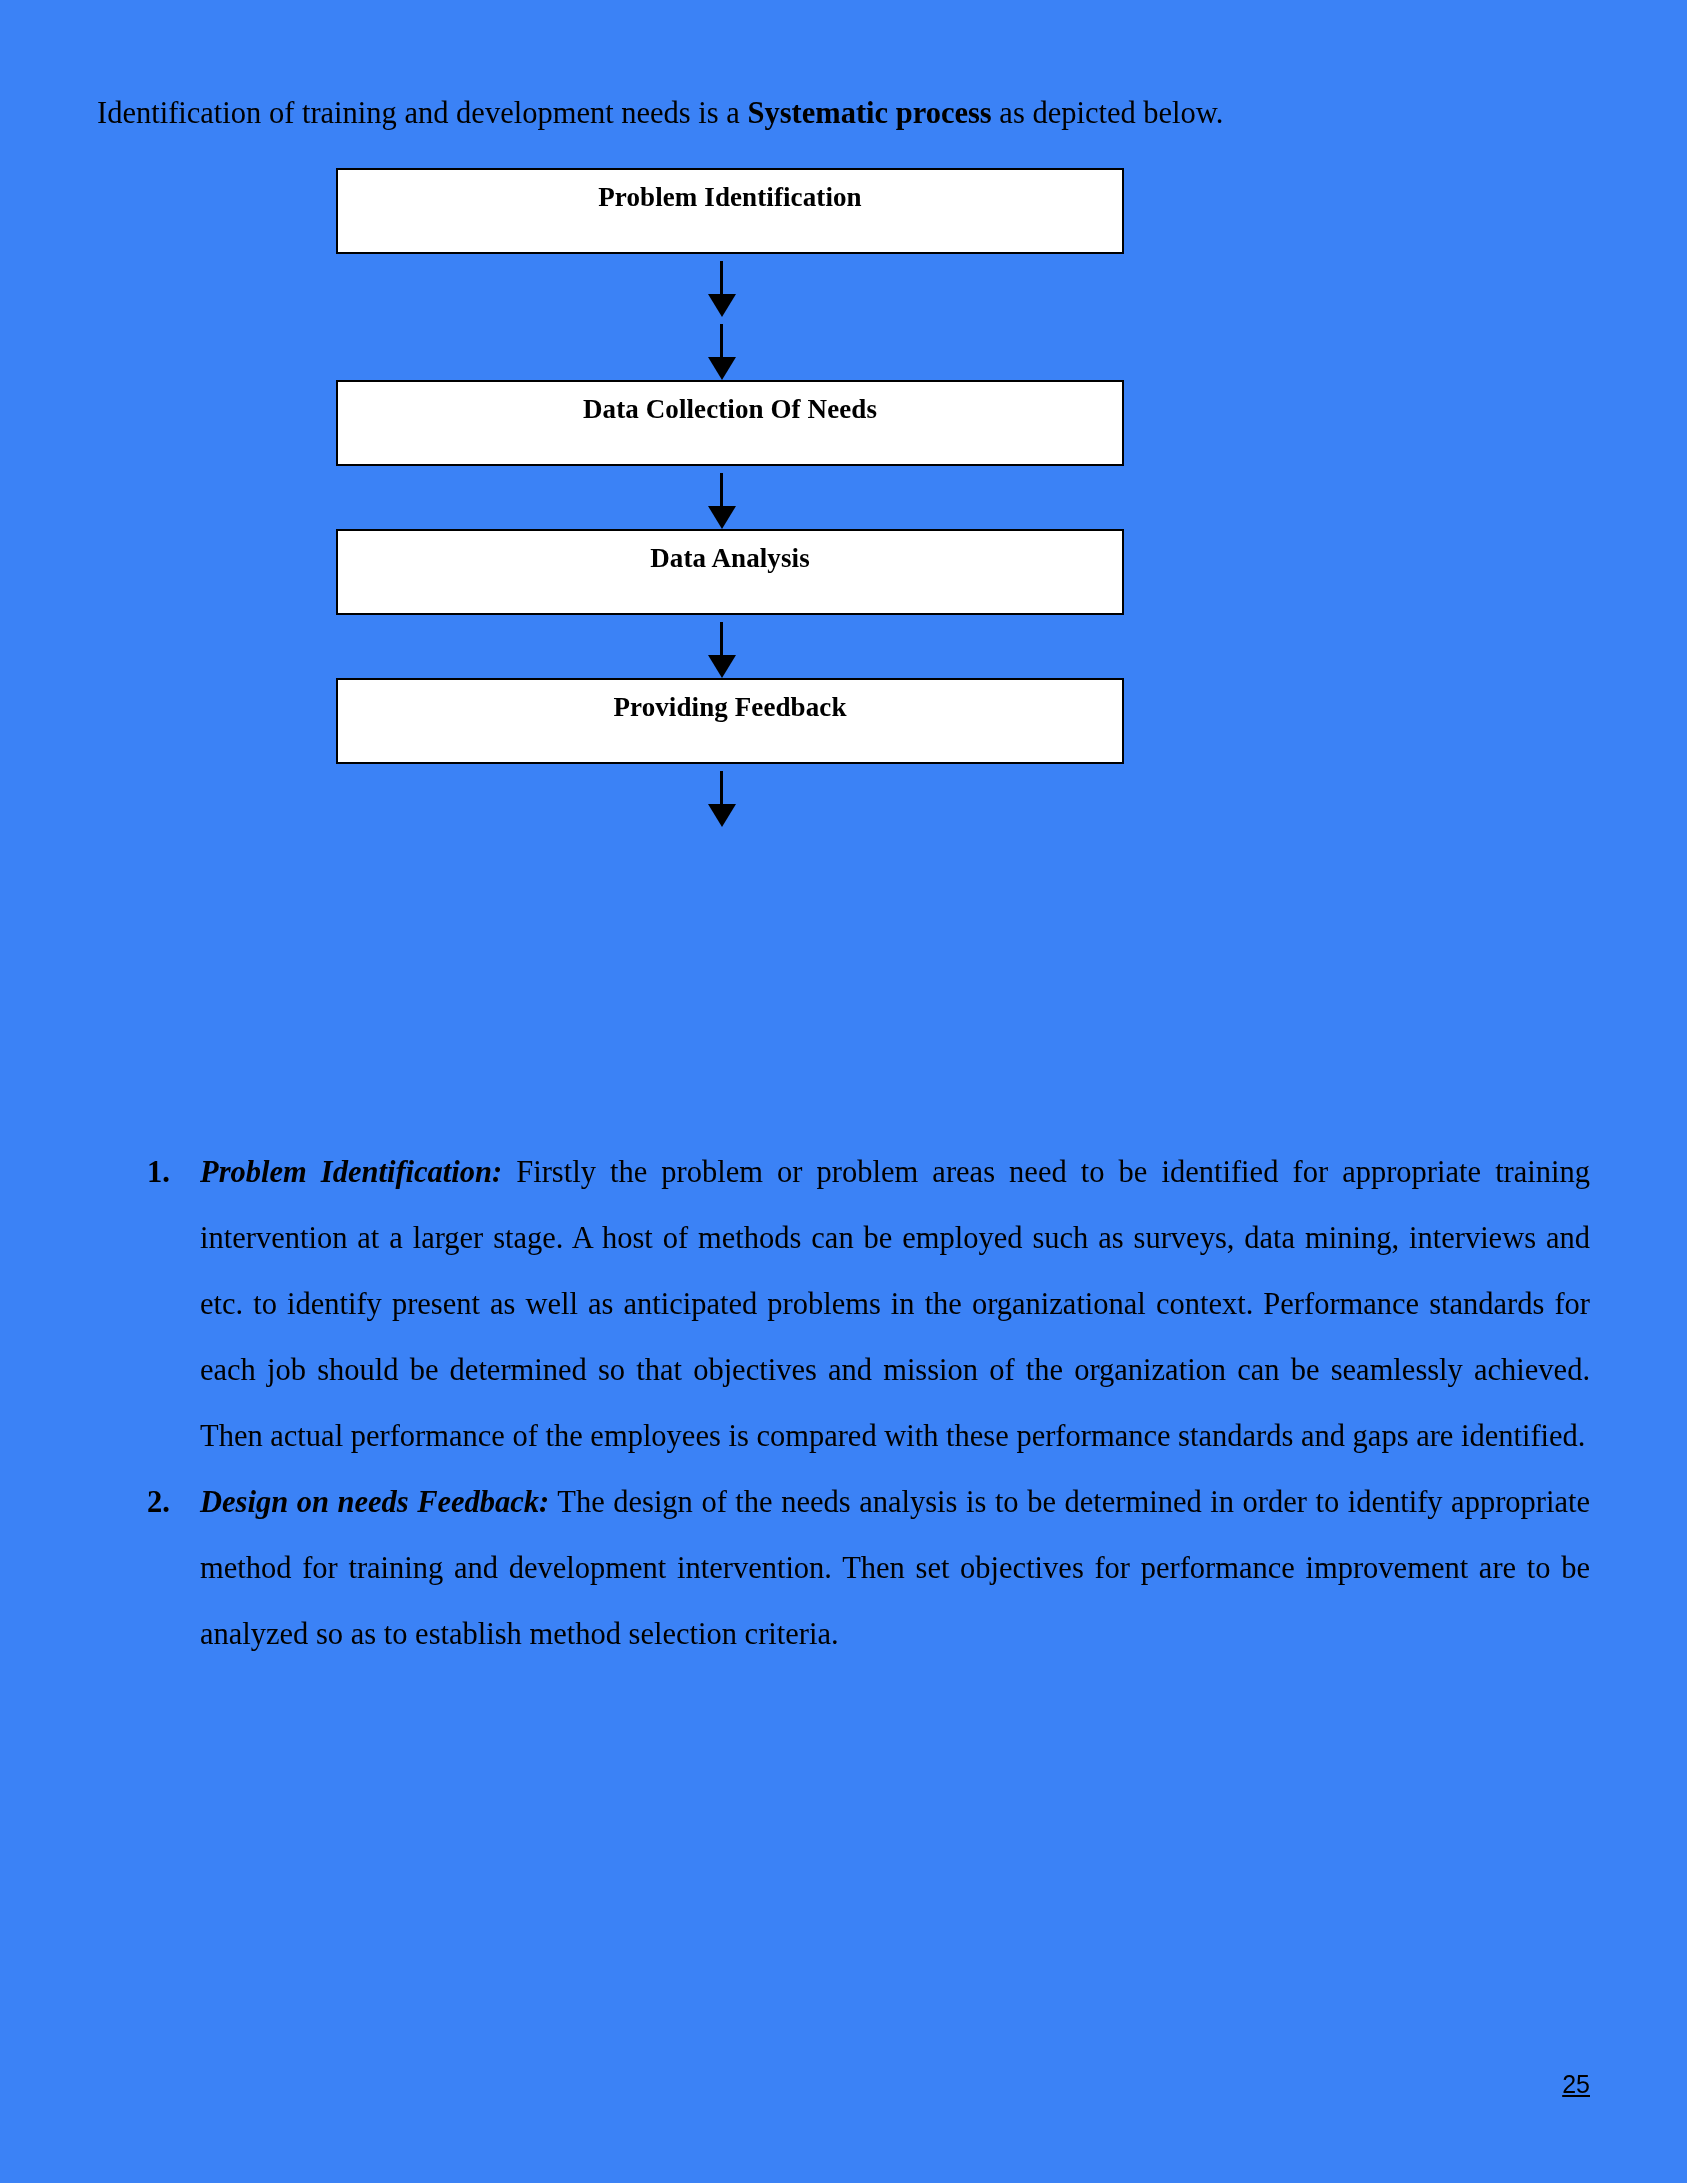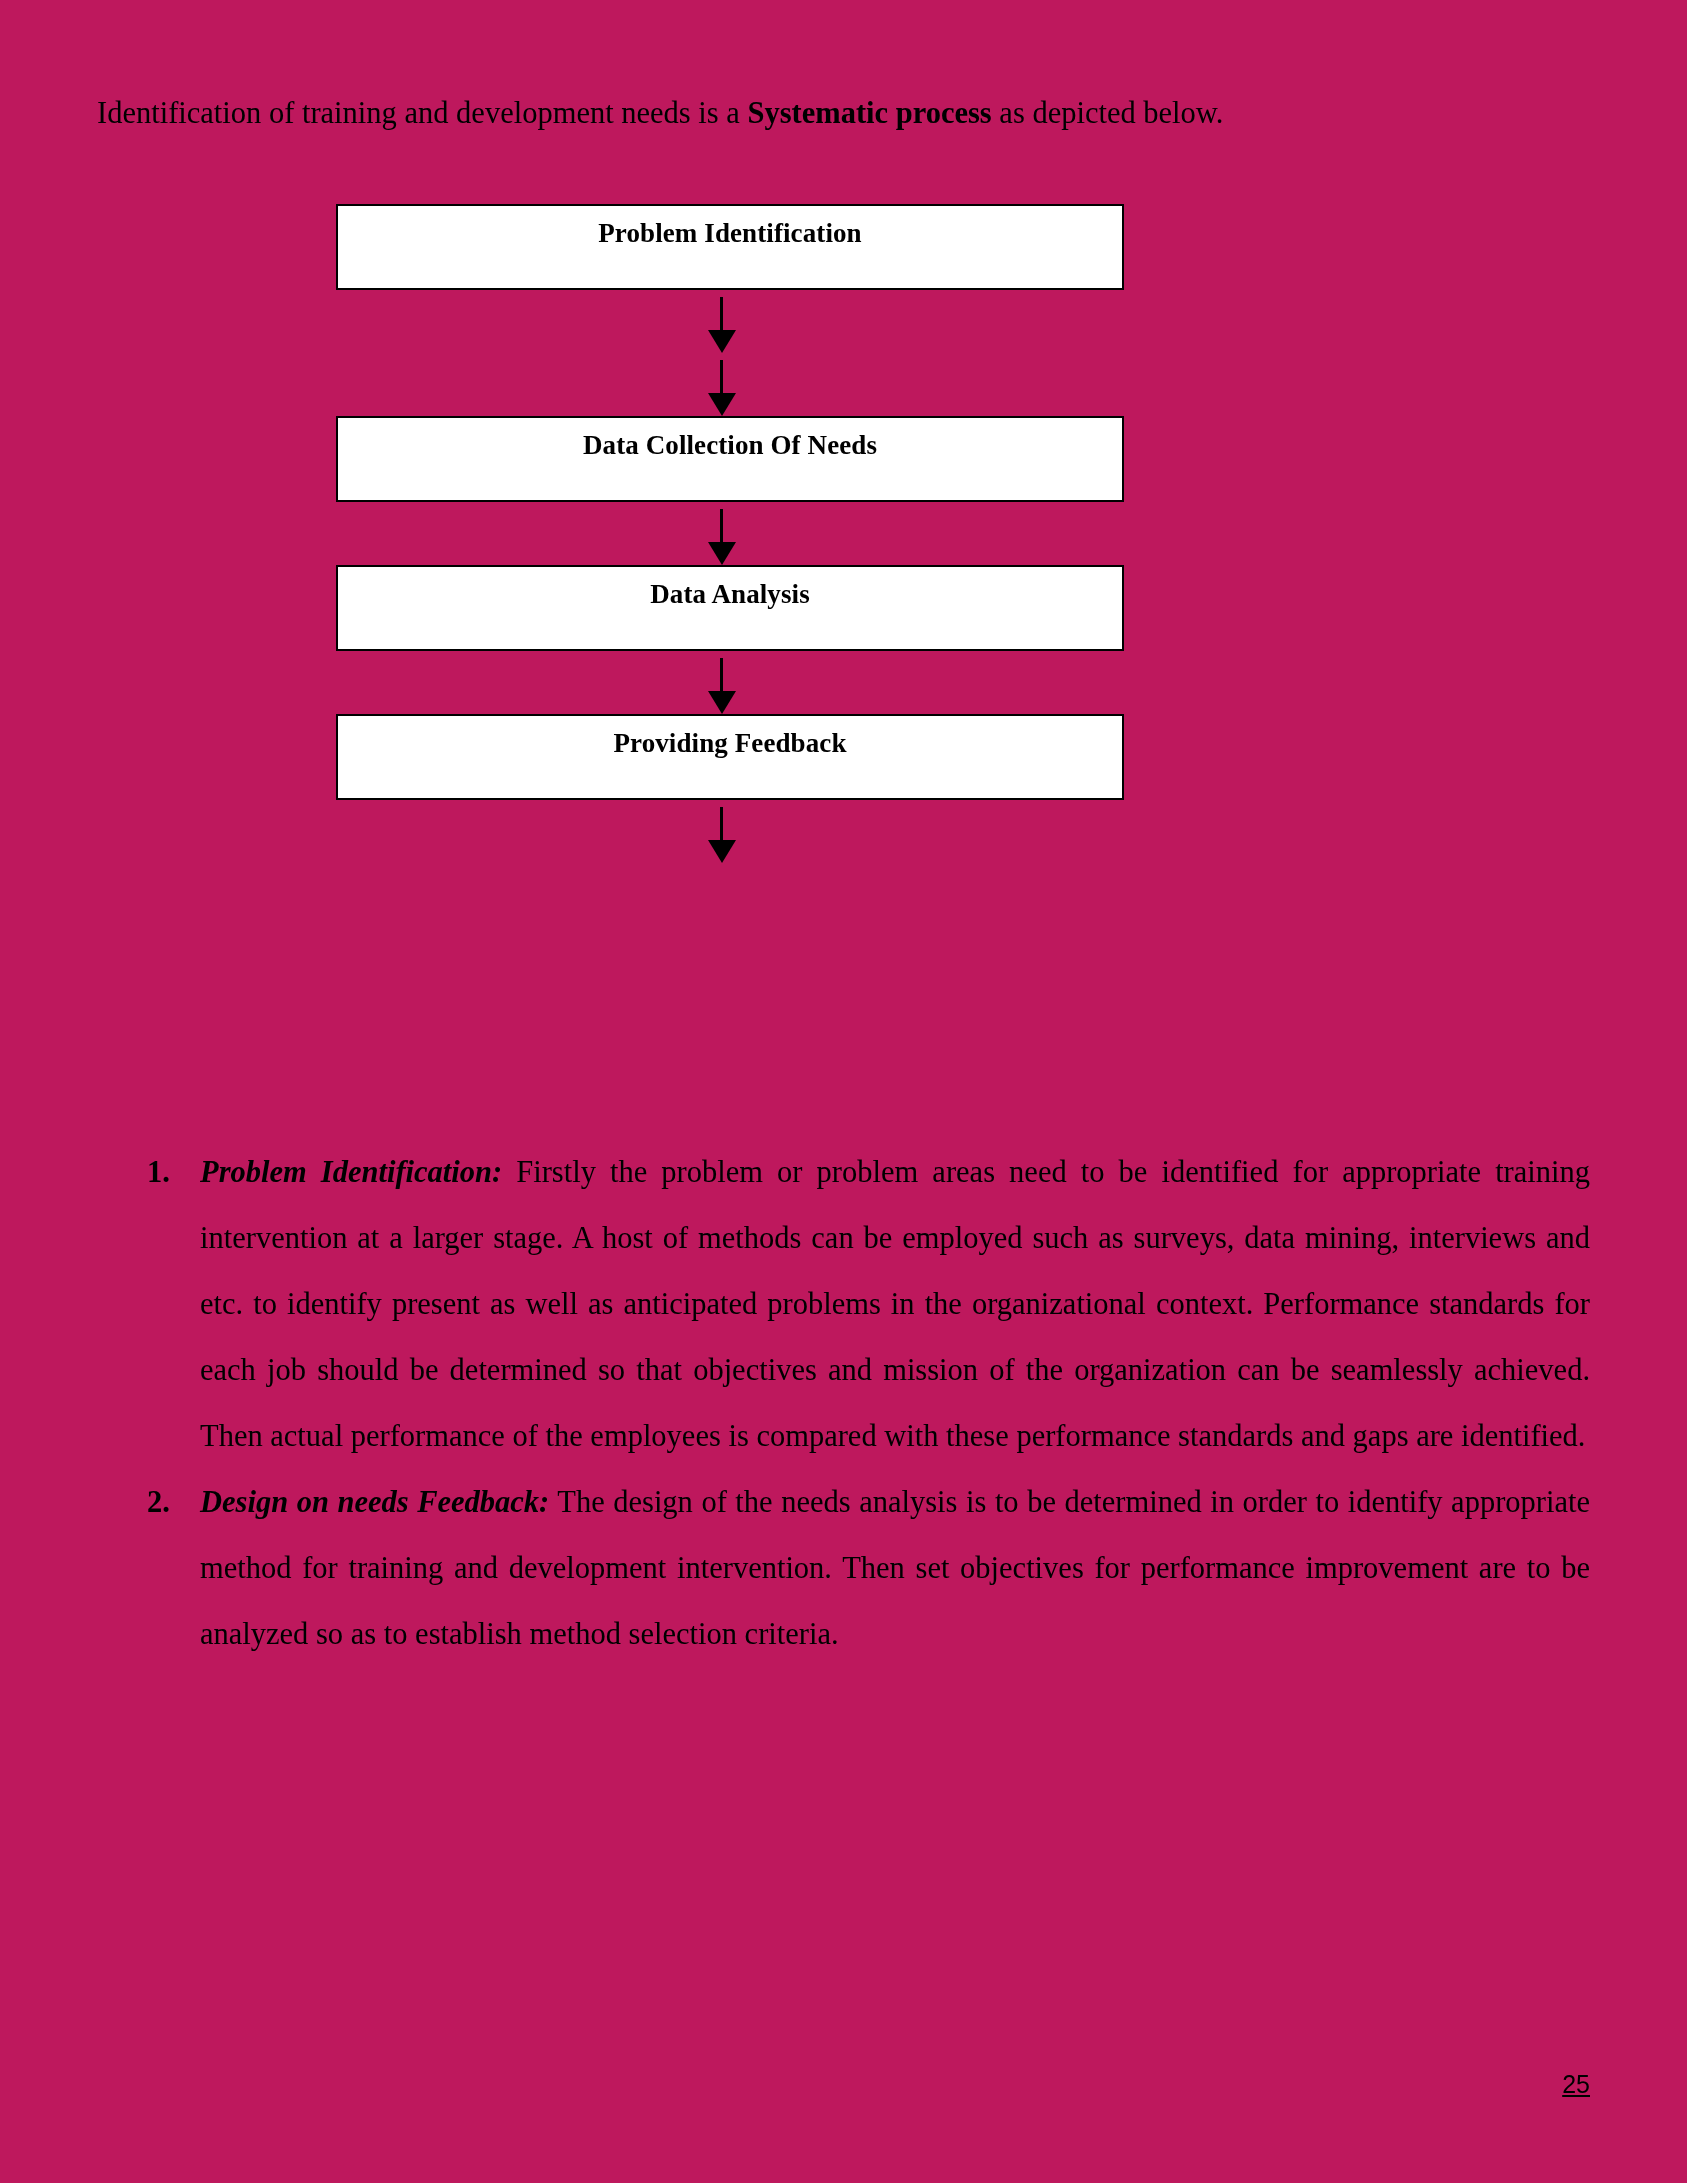--- a/index.html
+++ b/index.html
@@ -5,21 +5,21 @@
   html, body {
     margin: 0;
     padding: 0;
     background: #ffffff;
   }
 
   #page {
     position: relative;
     width: 1687px;
     height: 2183px;
-    background: #be185d;
+    background: #3b82f6;
     font-family: "Liberation Serif", "DejaVu Serif", serif;
     color: #000000;
     overflow: hidden;
   }
 
   
   .intro-line {
     position: absolute;
     left: 97px;
     top: 93px;
@@ -31,21 +31,20 @@
   .intro-line .bold {
     font-weight: bold;
   }
 
   
   #flowchart {
     position: absolute;
     left: 336px;
     top: 168px;
     width: 788px;
-    margin-top: 36px;
   }
 
   .flow-box {
     position: relative;
     box-sizing: border-box;
     width: 788px;
     height: 86px;
     border: 2.5px solid #000000;
     background: #ffffff;
   }

